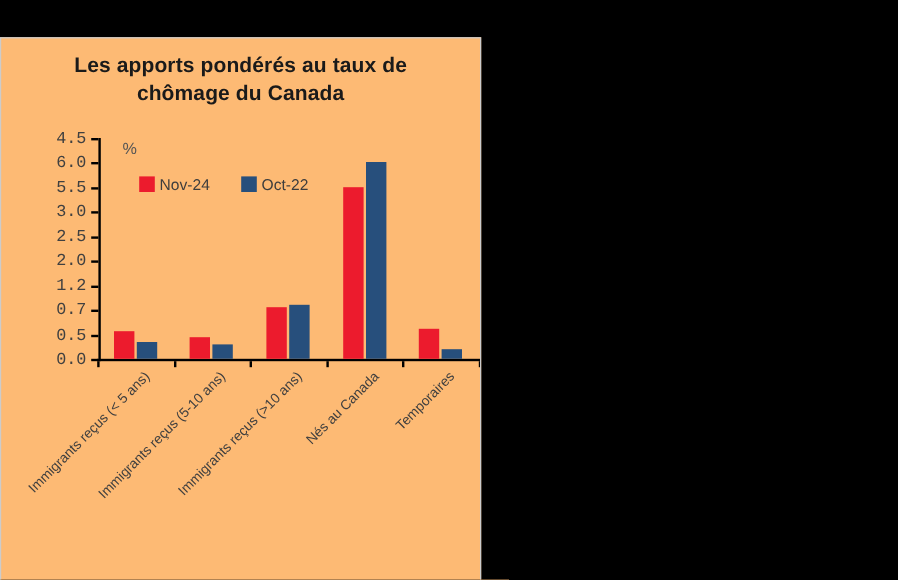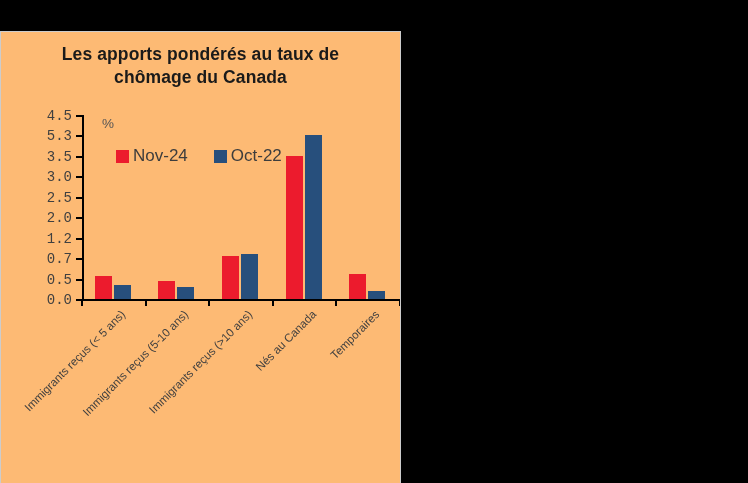--- a/index.html
+++ b/index.html
@@ -46,21 +46,21 @@
     font-size: 13.5px;
     color: #555555;
   }
   .legend {
     position: absolute;
     left: 115px; top: 114px;
     display: flex;
     align-items: center;
   }
   .legend-swatch { width: 13px; height: 13px; flex: 0 0 auto; }
-  .legend-label { font-size: 17px; color: #3d3d3d; margin-left: 4px; }
+  .legend-label { font-size: 13px; color: #3d3d3d; margin-left: 4px; }
   .legend-gap { width: 26px; }
   .bar { position: absolute; }
   .xcat-label {
     position: absolute;
     width: 220px;
     text-align: right;
     white-space: nowrap;
     font-size: 11.5px;
     color: #3f3f3f;
     transform-origin: 100% 0;
@@ -101,23 +101,23 @@
       <div class="ytick-label" style="left: 21px; top: 219px;">0.7</div>
       <div class="ytick" style="left: 75px; top: 205.5px;"></div>
       <div class="ytick-label" style="left: 21px; top: 198.5px;">1.2</div>
       <div class="ytick" style="left: 75px; top: 185px;"></div>
       <div class="ytick-label" style="left: 21px; top: 178px;">2.0</div>
       <div class="ytick" style="left: 75px; top: 164.5px;"></div>
       <div class="ytick-label" style="left: 21px; top: 157.5px;">2.5</div>
       <div class="ytick" style="left: 75px; top: 144px;"></div>
       <div class="ytick-label" style="left: 21px; top: 137px;">3.0</div>
       <div class="ytick" style="left: 75px; top: 123.5px;"></div>
-      <div class="ytick-label" style="left: 21px; top: 116.5px;">3.5</div>
+      <div class="ytick-label" style="left: 21px; top: 116.5px;">5.5</div>
       <div class="ytick" style="left: 75px; top: 103px;"></div>
-      <div class="ytick-label" style="left: 21px; top: 96px;">5.3</div>
+      <div class="ytick-label" style="left: 21px; top: 96px;">6.0</div>
       <div class="ytick" style="left: 75px; top: 82.5px;"></div>
       <div class="ytick-label" style="left: 21px; top: 75.5px;">4.5</div>
       <div class="xtick" style="left: 80px; top: 269px;"></div>
       <div class="xtick" style="left: 143.6px; top: 269px;"></div>
       <div class="xtick" style="left: 207.2px; top: 269px;"></div>
       <div class="xtick" style="left: 270.8px; top: 269px;"></div>
       <div class="xtick" style="left: 334.4px; top: 269px;"></div>
       <div class="xtick" style="left: 398px; top: 269px;"></div>
       <div class="bar" style="left: 93.8px; top: 244.45px; width: 17px; height: 22.55px; background: rgb(236, 27, 45);"></div>
       <div class="bar" style="left: 112.8px; top: 252.65px; width: 17px; height: 14.35px; background: rgb(39, 79, 124);"></div>

